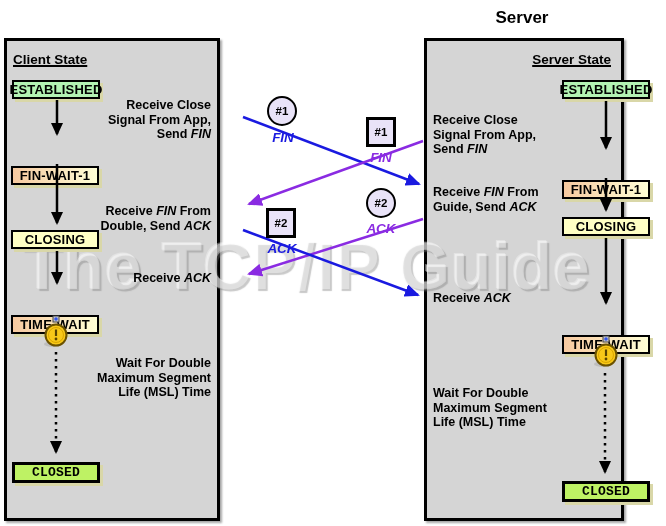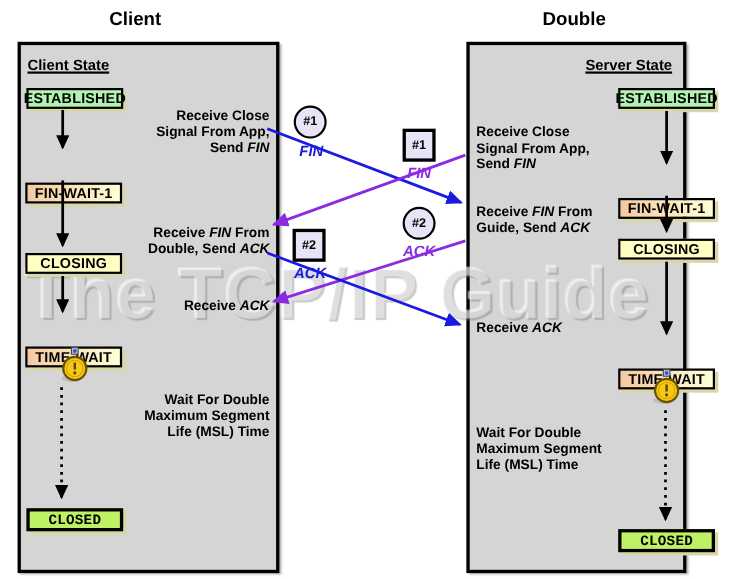--- a/index.html
+++ b/index.html
@@ -40,24 +40,23 @@
   #arrow-layer{position:absolute;left:0;top:0;z-index:4;pointer-events:none;}
   .clock{position:absolute;z-index:3;}
 </style>
 </head>
 <body>
 
 <div id="stage">
 
   <div id="watermark">The TCP/IP Guide</div>
 
-  <div class="title" style="left:4px;width:238px;">Client</div>
-  <div class="title" style="left:404px;width:236px;">Double</div>
+  <div class="title" style="left:404px;width:236px;">Server</div>
 
-  <div class="panel" style="left:16px;width:238px;padding-left:41px;">
+  <div class="panel" style="left:4px;width:216px;padding-left:41px;">
     <div class="panel-heading" style="left:6px;top:11px;">Client State</div>
 
     <div class="state st-green" style="left:5px;top:39px;">ESTABLISHED</div>
     <div class="state st-grad" style="left:4px;top:100px;">FIN-WAIT-1</div>
     <div class="state st-yellow" style="left:4px;top:189px;">CLOSING</div>
     <div class="state st-grad" style="left:4px;top:249px;">TIME-WAIT</div>
     <div class="state st-closed" style="left:5px;top:421px;">CLOSED</div>
 
     <svg class="clock" style="left:36px;top:274px;" width="26" height="34" viewBox="0 0 26 34">
       <ellipse cx="10" cy="29" rx="9" ry="3" fill="rgba(120,120,120,.25)"></ellipse>

